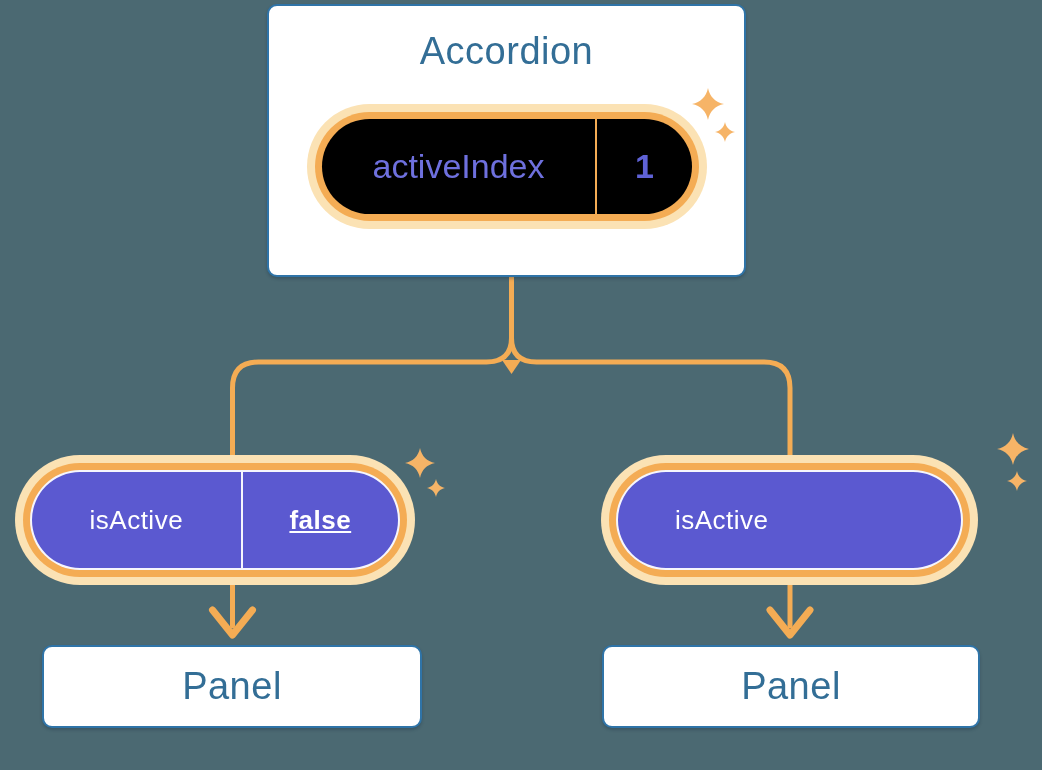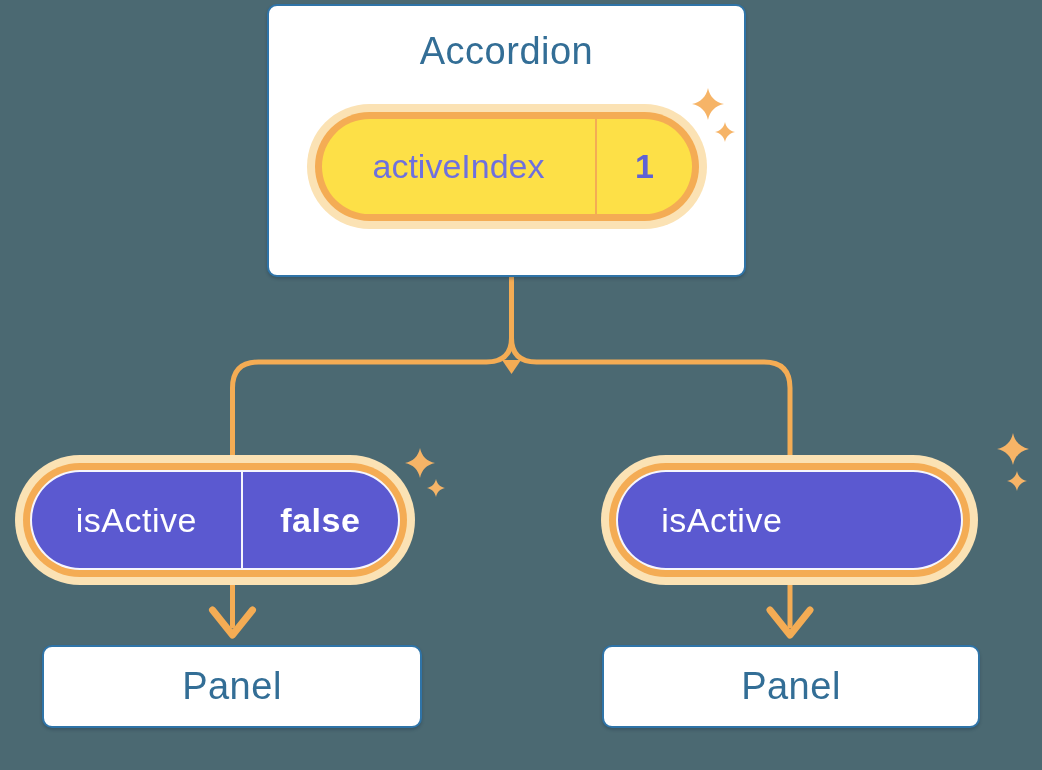--- a/index.html
+++ b/index.html
@@ -79,47 +79,48 @@
     border-radius:999px;
     display:flex;
     align-items:stretch;
     overflow:hidden;
   }
   
   .state-pill{
     left:38px; top:98px;
     width:400px; height:125px;
   }
-  .state-pill .pill-body{ background:#fde047; }
+  .state-pill .pill-body{ background:#000000; }
   .state-pill .seg{
     display:flex; align-items:center; justify-content:center;
     font-size:34px;
     color:#6E70DE;
   }
   .state-pill .seg-label{ flex:0 0 73.8%; }
   .state-pill .seg-value{
     flex:1 1 auto;
     border-left:2px solid #F4AC54;
     font-weight:700;
     color:#5F62D6;
   }
   
   .prop-pill .pill-body{
     background:#5B59D0;
     border:2px solid rgba(255,255,255,.95);
   }
   .prop-pill .seg{
     display:flex; align-items:center; justify-content:center;
-    font-size:34px;
+    font-size:26px;
     color:#FFFFFF;
     letter-spacing:.5px;
   }
   .prop-pill .seg-value{
     border-left:2px solid rgba(255,255,255,.95);
     font-weight:700;
+    text-decoration:underline;
   }
   .prop-pill-left{
     left:15px; top:455px;
     width:400px; height:130px;
   }
   .prop-pill-left .seg-label{ flex:0 0 57%; }
   .prop-pill-left .seg-value{ flex:1 1 auto; }
   .prop-pill-right{
     left:601px; top:455px;
     width:377px; height:130px;

